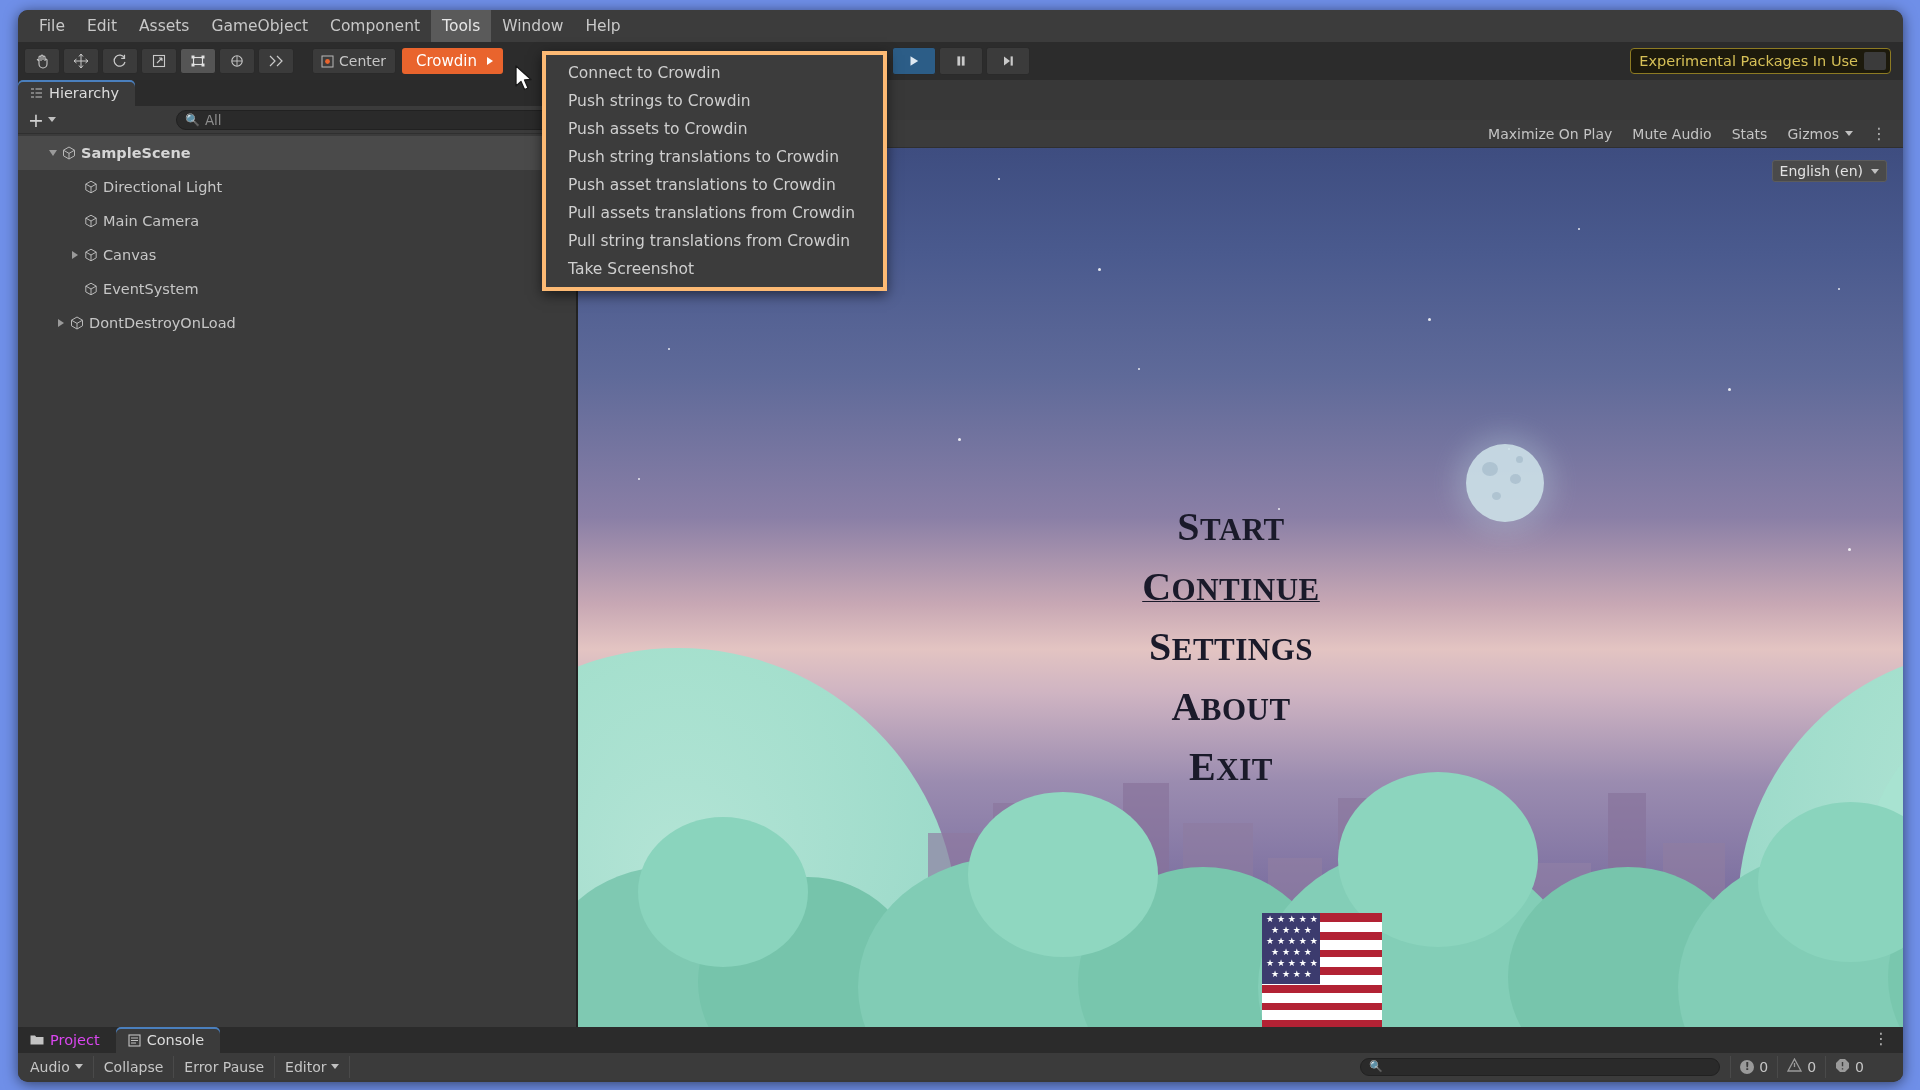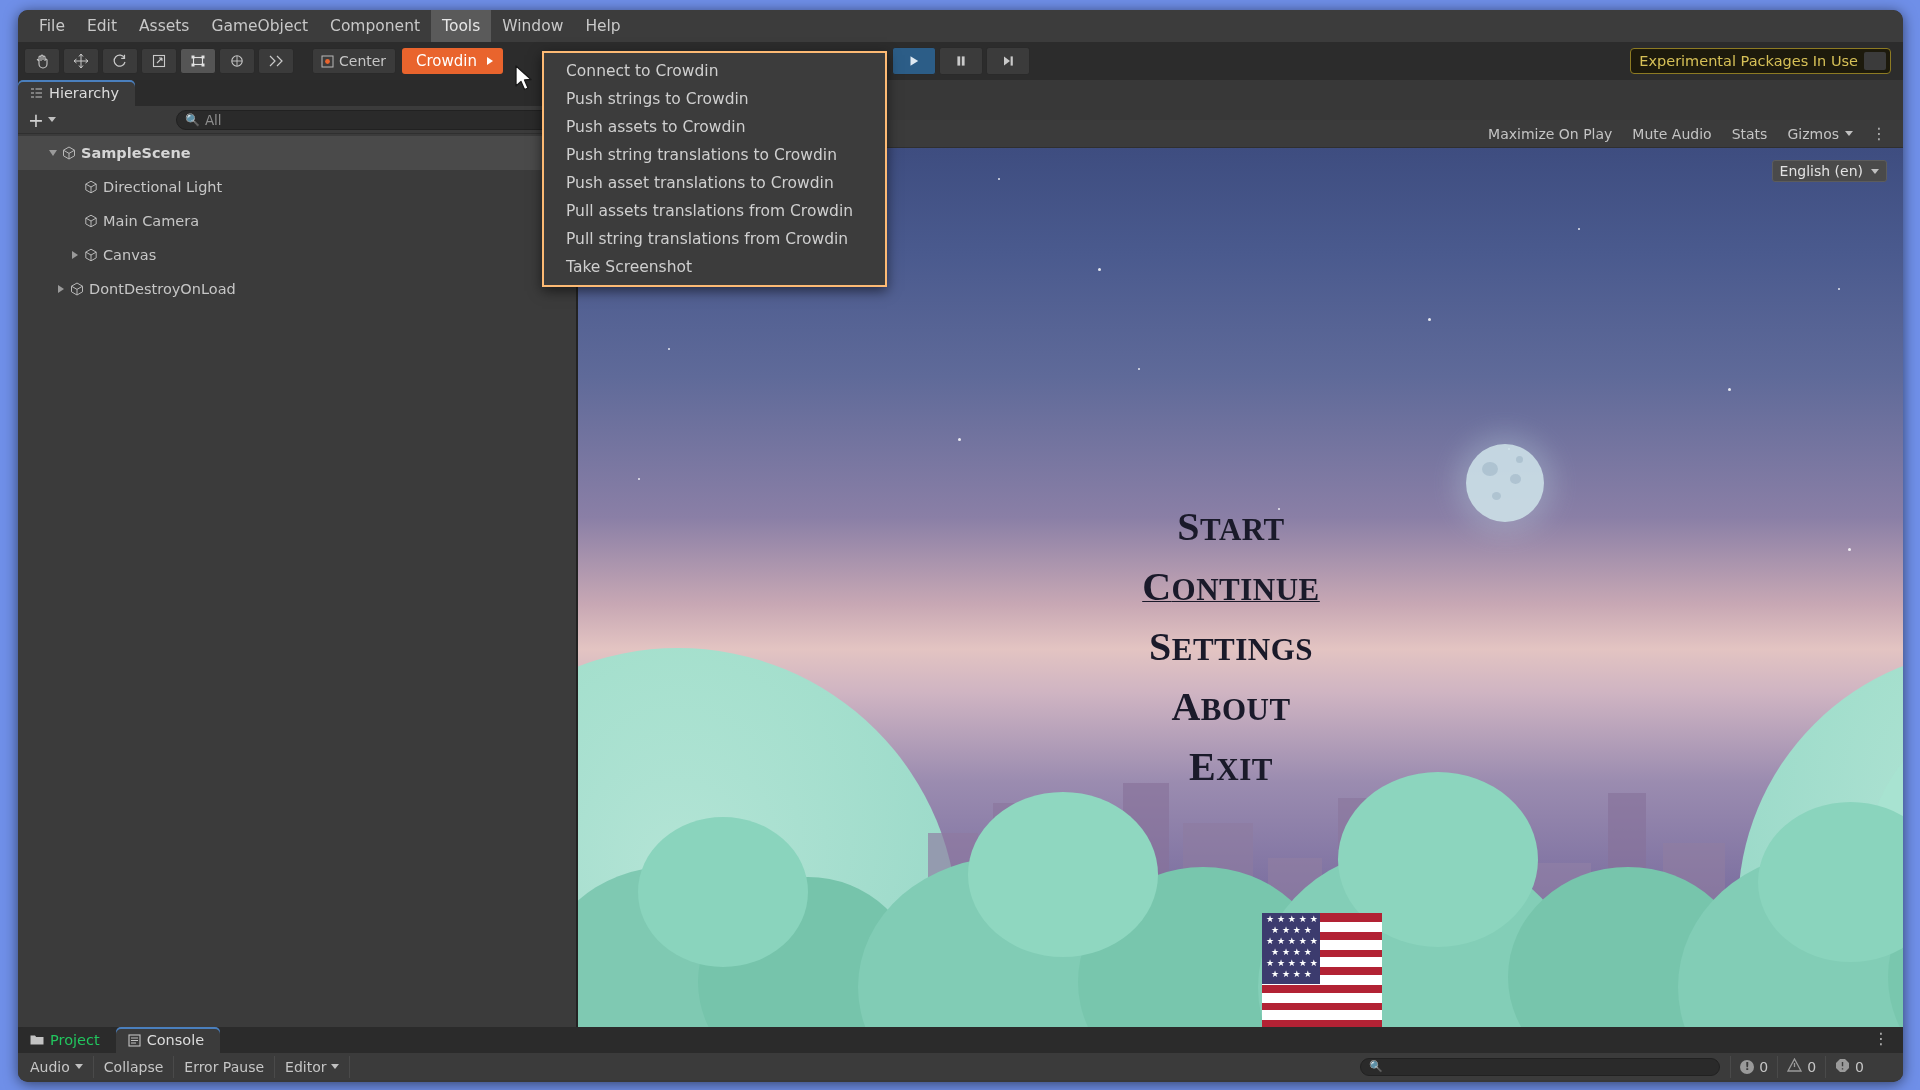--- a/index.html
+++ b/index.html
@@ -136,21 +136,21 @@
   .tabstrip {
     height: 26px;
     background: #2b2b2b;
     display: flex; align-items: flex-end;
     position: relative;
   }
   .tab {
     height: 26px;
     display: flex; align-items: center; gap: 6px;
     padding: 0 16px 0 12px;
-    font-size: 14.5px; color: #22c55e;
+    font-size: 14.5px; color: #d946ef;
     background: #2b2b2b;
     border-top-left-radius: 5px; border-top-right-radius: 5px;
   }
   .tab.active {
     background: #3b3b3b;
     box-shadow: inset 0 2px 0 0 #4a7fbd;
     color: #dcdcdc;
   }
   #hier-toolbar {
     height: 28px;
@@ -234,21 +234,21 @@
   .crater { position:absolute; border-radius:50%; background: rgba(150,180,195,.45); }
 
   
   .blob { position:absolute; border-radius:50%; }
 
   #menu-list {
     position: absolute;
     left: 524px; top: 41px;
     width: 345px;
     background: #3c3c3c;
-    border: 2px solid #fdba74;
+    border: 4px solid #fdba74;
     box-shadow: 0 4px 12px rgba(0,0,0,.55);
     padding: 4px 0;
     z-index: 90;
   }
   .mi {
     height: 28px;
     display: flex; align-items: center;
     padding: 0 14px 0 22px;
     font-size: 15.5px; color: #cfcfcf;
     white-space: nowrap;
@@ -502,20 +502,30 @@
             <span class="tw">
               <span class="tri-r"></span>
             </span>
             <span class="ico">
               <svg width="14" height="14" viewBox="0 0 14 14">
                 <path d="M7 1.2 12.2 4.1v5.8L7 12.8 1.8 9.9V4.1Z" fill="none" stroke="#b9b9b9" stroke-width="1"></path>
                 <path d="M1.8 4.1 7 7v5.8M12.2 4.1 7 7" fill="none" stroke="#b9b9b9" stroke-width="1"></path>
               </svg>
             </span>
             <span class="tree-label">Canvas</span>
+          </div>
+          <div class="tree-row" style="padding-left: 50px;">
+            <span class="tw"></span>
+            <span class="ico">
+              <svg width="14" height="14" viewBox="0 0 14 14">
+                <path d="M7 1.2 12.2 4.1v5.8L7 12.8 1.8 9.9V4.1Z" fill="none" stroke="#b9b9b9" stroke-width="1"></path>
+                <path d="M1.8 4.1 7 7v5.8M12.2 4.1 7 7" fill="none" stroke="#b9b9b9" stroke-width="1"></path>
+              </svg>
+            </span>
+            <span class="tree-label">EventSystem</span>
           </div>
           <div class="tree-row" style="padding-left: 36px;">
             <span class="tw">
               <span class="tri-r"></span>
             </span>
             <span class="ico">
               <svg width="14" height="14" viewBox="0 0 14 14">
                 <path d="M7 1 12.5 4.2 7 7.4 1.5 4.2Z" fill="none" stroke="#b9b9b9" stroke-width="1"></path>
                 <path d="M1.5 4.2v5.6L7 13V7.4M12.5 4.2v5.6L7 13" fill="none" stroke="#b9b9b9" stroke-width="1"></path>
               </svg>

